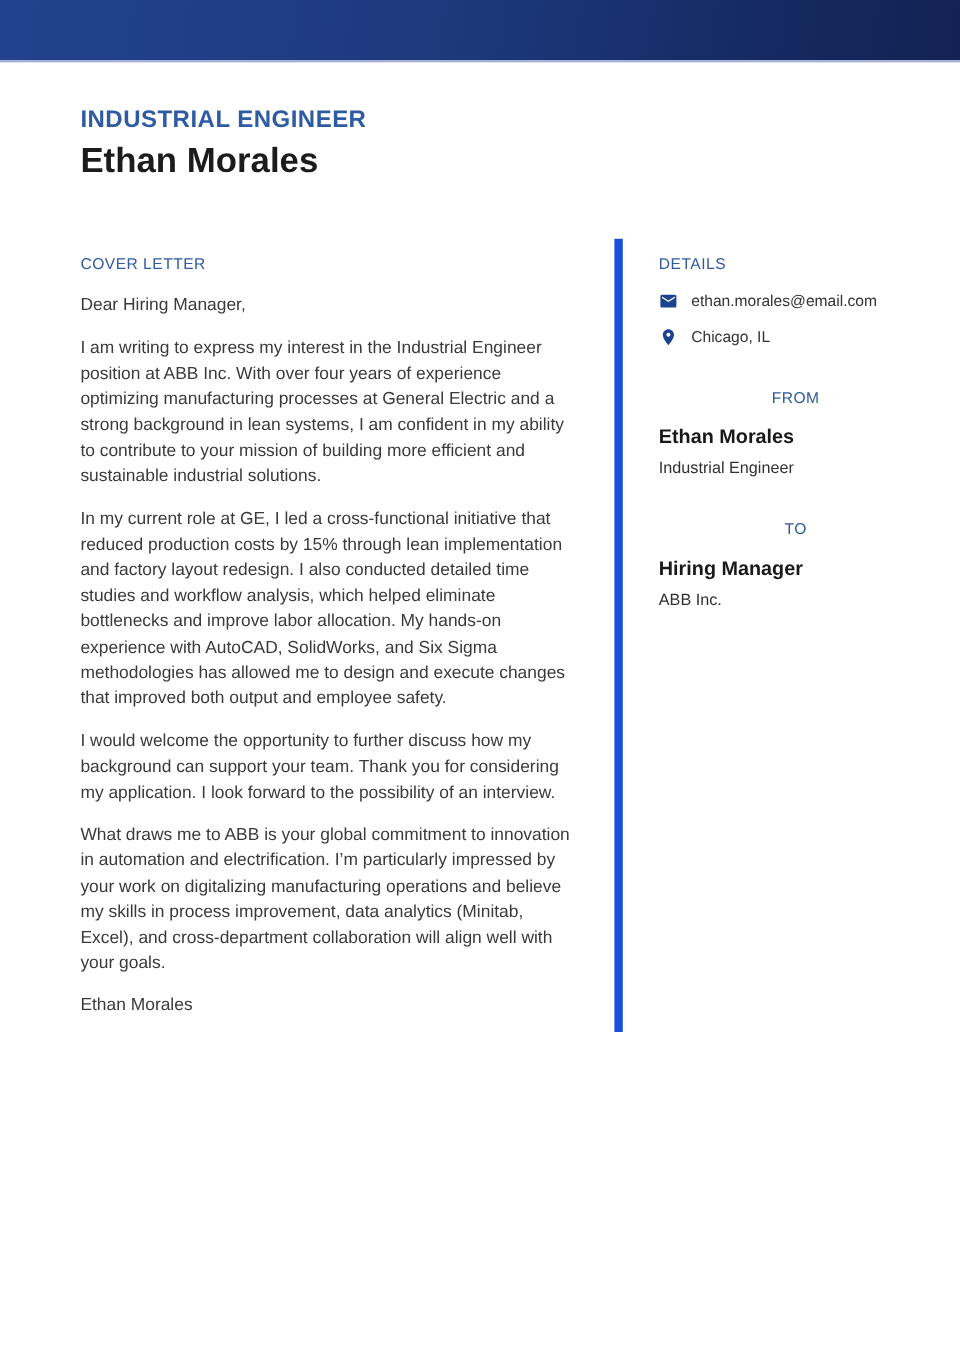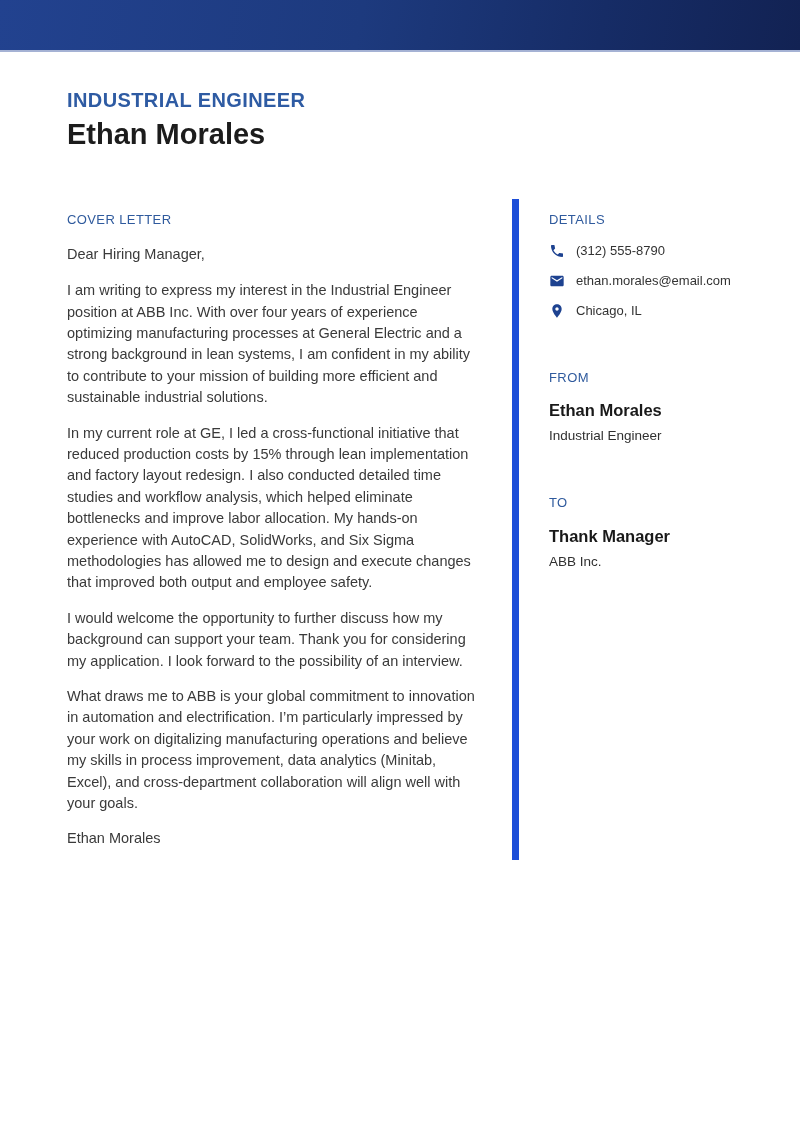--- a/index.html
+++ b/index.html
@@ -94,21 +94,21 @@
     flex: 0 0 16px;
     display: inline-flex;
   }
   .detail-icon svg { width: 16px; height: 16px; }
   .detail-text {
     font-size: 13px;
     color: #333333;
     line-height: 1.2;
   }
   .side-section { margin-top: 0; }
-  .side-heading-gap { margin-top: 52px; }
+  .side-heading-gap { margin-top: 36px; text-align: center; }
   .side-name {
     margin-top: 16px;
     font-size: 16.5px;
     font-weight: 700;
     color: #191919;
     line-height: 1.2;
   }
   .side-sub {
     margin-top: 7px;
     font-size: 13.5px;
@@ -138,28 +138,20 @@
       <p class="body-par">I would welcome the opportunity to further discuss how my background can support your team. Thank you for considering my application. I look forward to the possibility of an interview.</p>
       <p class="body-par">What draws me to ABB is your global commitment to innovation in automation and electrification. I’m particularly impressed by your work on digitalizing manufacturing operations and believe my skills in process improvement, data analytics (Minitab, Excel), and cross-department collaboration will align well with your goals.</p>
       <p class="signature">Ethan Morales</p>
     </div>
 
     <div class="side-col">
 
       <div class="side-section">
         <h3 class="section-heading">DETAILS</h3>
 
-        <div class="detail-row">
-          <span class="detail-icon">
-            <svg viewBox="0 0 24 24" fill="currentColor">
-                <path d="M6.62 10.79c1.44 2.83 3.76 5.14 6.59 6.59l2.2-2.21c.27-.27.67-.36 1.02-.24 1.12.37 2.33.57 3.57.57.55 0 1 .45 1 1V20c0 .55-.45 1-1 1-9.39 0-17-7.61-17-17 0-.55.45-1 1-1h3.5c.55 0 1 .45 1 1 0 1.25.2 2.45.57 3.57.11.35.03.74-.25 1.02l-2.2 2.2z"></path>
-              </svg>
-          </span>
-          <span class="detail-text">(312) 555-8790</span>
-        </div>
 
         <div class="detail-row">
           <span class="detail-icon">
             <svg viewBox="0 0 24 24" fill="currentColor">
                 <path d="M20 4H4c-1.1 0-1.99.9-1.99 2L2 18c0 1.1.9 2 2 2h16c1.1 0 2-.9 2-2V6c0-1.1-.9-2-2-2zm0 4l-8 5-8-5V6l8 5 8-5v2z"></path>
               </svg>
           </span>
           <span class="detail-text">ethan.morales@email.com</span>
         </div>
 
@@ -174,19 +166,19 @@
       </div>
 
       <div class="side-section">
         <h3 class="section-heading side-heading-gap">FROM</h3>
         <div class="side-name">Ethan Morales</div>
         <div class="side-sub">Industrial Engineer</div>
       </div>
 
       <div class="side-section">
         <h3 class="section-heading side-heading-gap">TO</h3>
-        <div class="side-name">Thank Manager</div>
+        <div class="side-name">Hiring Manager</div>
         <div class="side-sub">ABB Inc.</div>
       </div>
 
     </div>
   </div>
 </div>
 
 </body></html>

